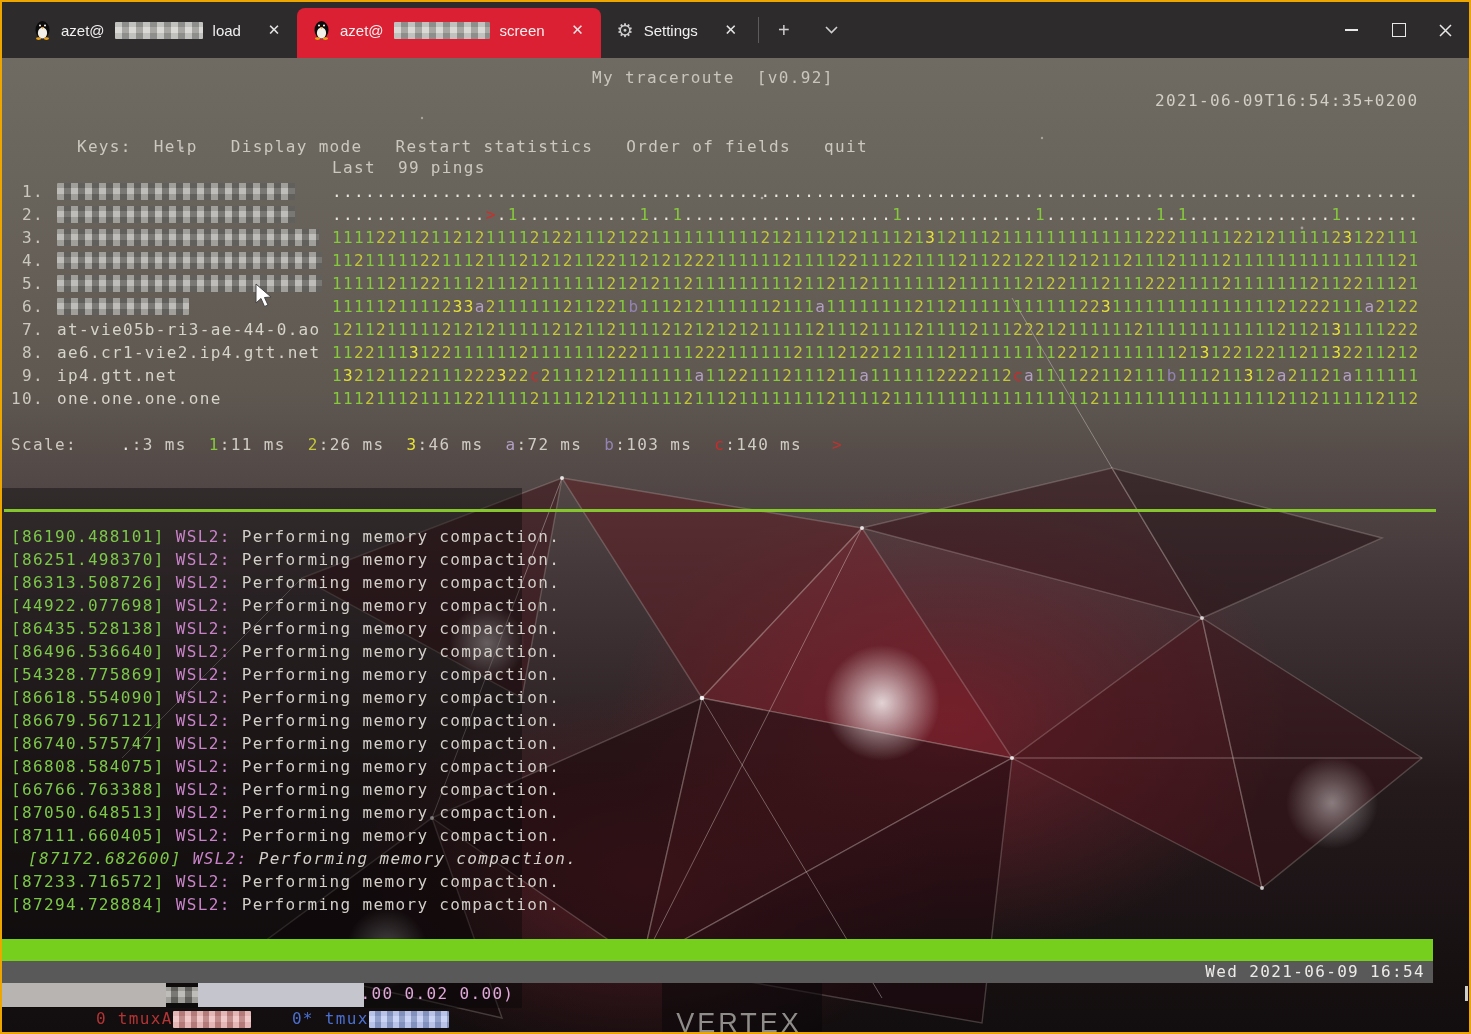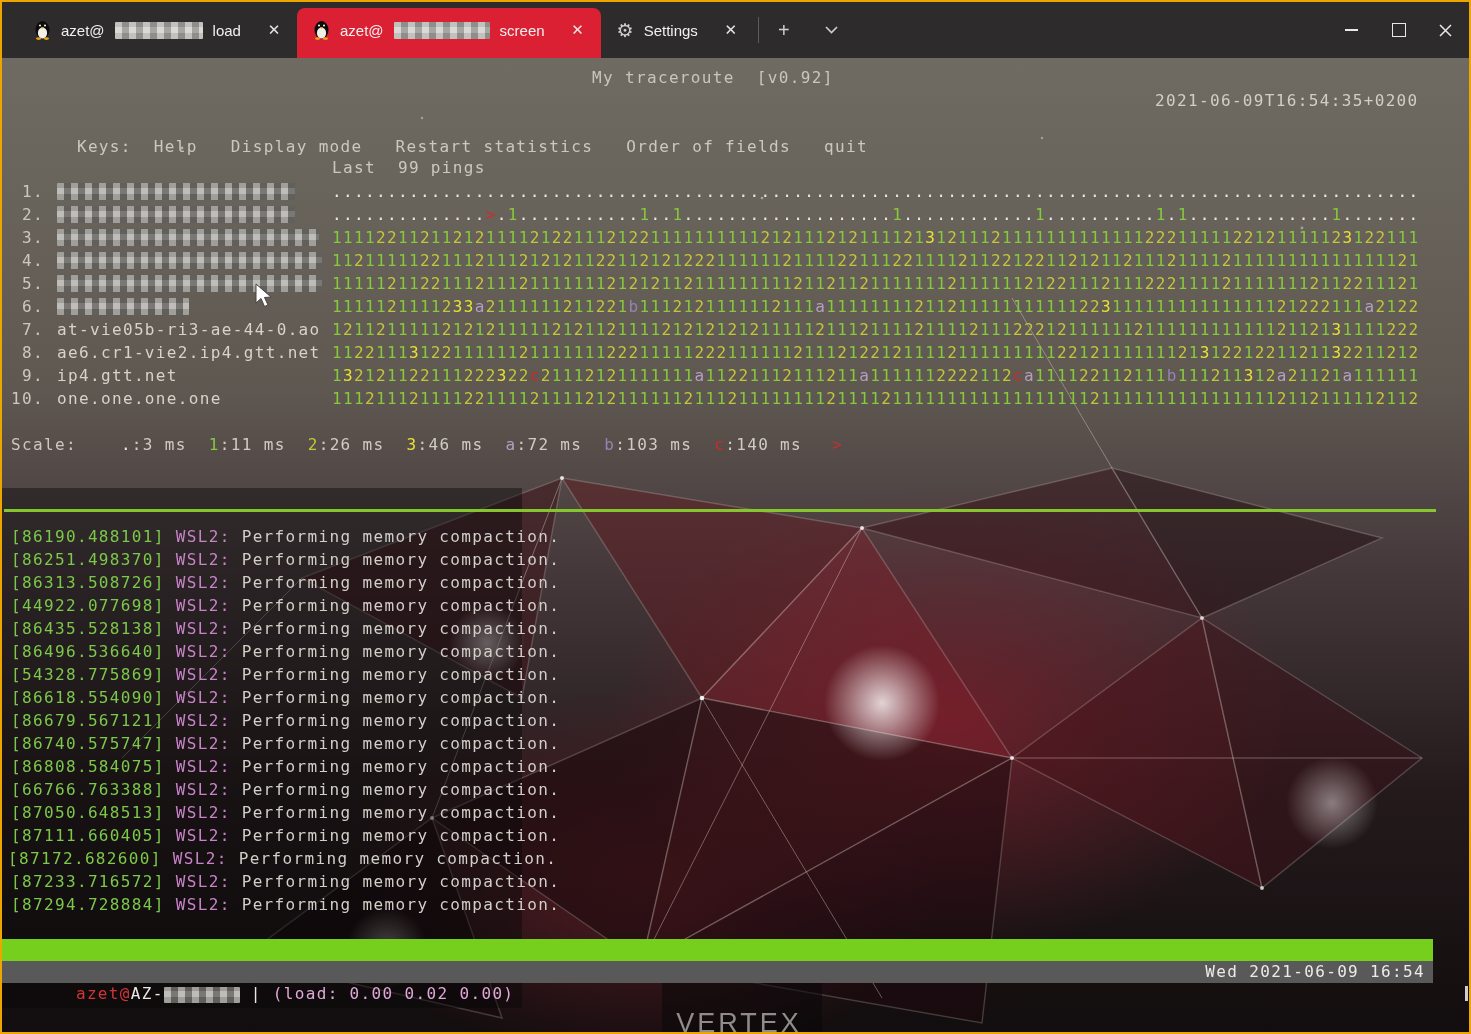--- a/index.html
+++ b/index.html
@@ -234,41 +234,50 @@
         <div class="tline" style="left: 9px; top: 559px;"><span class="logts">[86435.528138]</span><span class="logtag"> WSL2:</span><span class="logmsg"> Performing memory compaction.</span></div>
         <div class="tline" style="left: 9px; top: 582px;"><span class="logts">[86496.536640]</span><span class="logtag"> WSL2:</span><span class="logmsg"> Performing memory compaction.</span></div>
         <div class="tline" style="left: 9px; top: 605px;"><span class="logts">[54328.775869]</span><span class="logtag"> WSL2:</span><span class="logmsg"> Performing memory compaction.</span></div>
         <div class="tline" style="left: 9px; top: 628px;"><span class="logts">[86618.554090]</span><span class="logtag"> WSL2:</span><span class="logmsg"> Performing memory compaction.</span></div>
         <div class="tline" style="left: 9px; top: 651px;"><span class="logts">[86679.567121]</span><span class="logtag"> WSL2:</span><span class="logmsg"> Performing memory compaction.</span></div>
         <div class="tline" style="left: 9px; top: 674px;"><span class="logts">[86740.575747]</span><span class="logtag"> WSL2:</span><span class="logmsg"> Performing memory compaction.</span></div>
         <div class="tline" style="left: 9px; top: 697px;"><span class="logts">[86808.584075]</span><span class="logtag"> WSL2:</span><span class="logmsg"> Performing memory compaction.</span></div>
         <div class="tline" style="left: 9px; top: 720px;"><span class="logts">[66766.763388]</span><span class="logtag"> WSL2:</span><span class="logmsg"> Performing memory compaction.</span></div>
         <div class="tline" style="left: 9px; top: 743px;"><span class="logts">[87050.648513]</span><span class="logtag"> WSL2:</span><span class="logmsg"> Performing memory compaction.</span></div>
         <div class="tline" style="left: 9px; top: 766px;"><span class="logts">[87111.660405]</span><span class="logtag"> WSL2:</span><span class="logmsg"> Performing memory compaction.</span></div>
-        <div class="tline" style="left: 6px; top: 789px;"><span class="logts">[87172.682600]</span><span class="logtag"> WSL2:</span><span class="logmsg"> Performing memory compaction.</span></div>
+        <div class="tline" style="left: 26px; top: 789px; font-style: italic;"><span class="logts">[87172.682600]</span><span class="logtag"> WSL2:</span><span class="logmsg"> Performing memory compaction.</span></div>
         <div class="tline" style="left: 9px; top: 812px;"><span class="logts">[87233.716572]</span><span class="logtag"> WSL2:</span><span class="logmsg"> Performing memory compaction.</span></div>
         <div class="tline" style="left: 9px; top: 835px;"><span class="logts">[87294.728884]</span><span class="logtag"> WSL2:</span><span class="logmsg"> Performing memory compaction.</span></div>
       </div>
 
     <div class="tline" style="left:9px;top:858px;">
       <span style="color:#6d9fd4;">azet</span><span style="color:#e8e5df;">@AZ-L450</span><span style="color:#e8e5df;"> ~ %</span><span class="cursor"></span>
     </div>
 
     <div class="bar green">
       <span style="padding-left:8px;">[8] 0:zsh* 1:zsh-</span>
       <span class="right">
         <span class="blur green" style="width:108px;height:17px;margin-right:10px;"></span><span style="color:#14230a;">16:54 09-Jun-21</span>
       </span>
     </div>
 
     <div class="bar gray">
       <span style="padding-left:8px;color:#d23535;">azet@</span><span>AZ-</span><span class="blur dark" style="width:76px;height:16px;"></span><span style="color:#e9e7e3;"> | </span><span style="color:#dfa8d8;">(load: 0.00 0.02 0.00)</span>
       <span class="right" style="color:#ecebe8;">Wed 2021-06-09 16:54</span>
     </div>
 
+    <div class="tabrow">
+      <div class="screen-tab" style="left:0;width:164px;">
+        <span style="color:#b23434;padding-left:6px;">0 tmuxA</span><span class="blur red" style="width:78px;height:17px;"></span>
+      </div>
+      <span style="position:absolute;left:180px;color:#cf4040;">|</span>
+      <div class="screen-tab" style="left:196px;width:166px;background:#c5c5cd;">
+        <span style="color:#4a6fd0;padding-left:6px;">0* tmux</span><span class="blur blue" style="width:80px;height:17px;"></span>
+      </div>
+    </div>
 
     <div class="scrollthumb"></div>
 
     <svg style="position:absolute;left:253px;top:225px;" width="22" height="26" viewBox="0 0 22 26">
       <polygon points="1,1 1,20 6,15.5 9.5,23.5 13,22 9.5,14.5 16,14" fill="#fff" stroke="#444" stroke-width="1"></polygon>
     </svg>
   </div>
 </div>
 
 </body></html>

